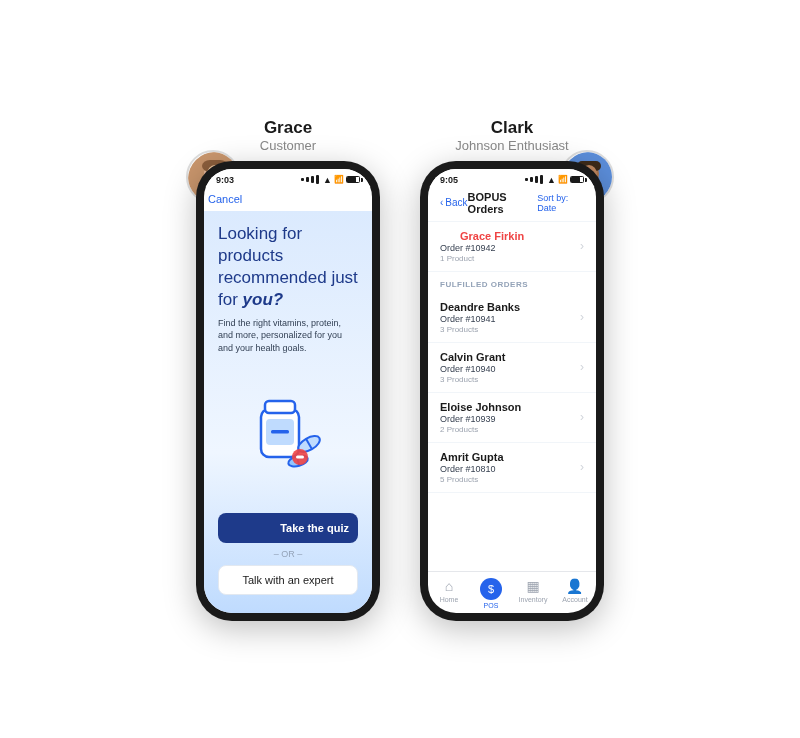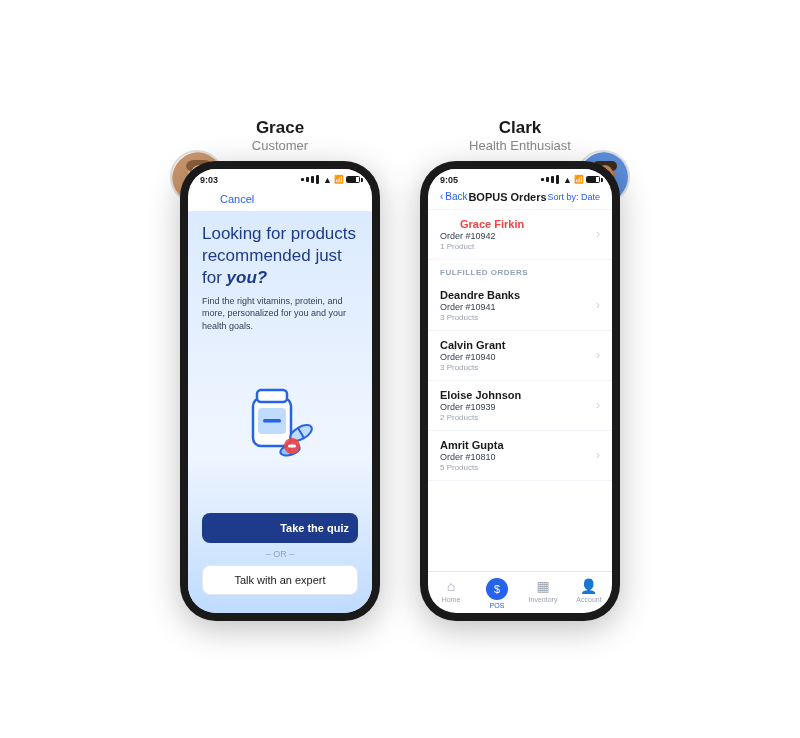--- a/index.html
+++ b/index.html
@@ -56,21 +56,21 @@
       left: -10px;
       top: 32px;
     }
     .avatar-right {
       right: -10px;
       top: 32px;
     }
 
     
     .phone-frame {
-      width: 200px;
+      width: 184px;
       height: 460px;
       background: #1a1a1a;
       border-radius: 36px;
       padding: 8px;
       box-shadow: 0 8px 32px rgba(0,0,0,0.25);
       position: relative;
     }
     .phone-screen {
       width: 100%;
       height: 100%;
@@ -130,21 +130,21 @@
     }
 
     
     .grace-screen {
       flex: 1;
       display: flex;
       flex-direction: column;
       overflow: hidden;
     }
     .grace-cancel {
-      padding: 6px 32px;
+      padding: 6px 4px;
       font-size: 11px;
       color: #2563eb;
       flex-shrink: 0;
     }
     .grace-hero {
       background: linear-gradient(180deg, #dbeafe 0%, #eff6ff 60%, #bfdbfe 100%);
       flex: 1;
       display: flex;
       flex-direction: column;
       padding: 12px 14px 10px;
@@ -399,21 +399,21 @@
               <div class="btn-expert">Talk with an expert</div>
             </div>
           </div>
         </div>
       </div>
     </div>
   </div>
 
   <div class="phone-section">
     <div class="persona-name">Clark</div>
-    <div class="persona-role">Health Enthusiast</div>
+    <div class="persona-role">Johnson Enthusiast</div>
     <div class="avatar avatar-right">
       <svg width="54" height="54" viewBox="0 0 54 54" xmlns="http://www.w3.org/2000/svg">
         <circle cx="27" cy="27" r="27" fill="#5b8dd9"></circle>
         <ellipse cx="27" cy="44" rx="16" ry="12" fill="#4a7bc4"></ellipse>
         <ellipse cx="27" cy="22" rx="10" ry="11" fill="#b07850"></ellipse>
         <rect x="15" y="9" width="24" height="10" rx="5" fill="#3d2b1a"></rect>
         <ellipse cx="27" cy="22" rx="8" ry="9" fill="#c08860"></ellipse>
         <ellipse cx="23.5" cy="22" rx="1.5" ry="2" fill="#3d2b1a"></ellipse>
         <ellipse cx="30.5" cy="22" rx="1.5" ry="2" fill="#3d2b1a"></ellipse>
         <path d="M23 27 Q27 30 31 27" stroke="#a06040" stroke-width="1.2" fill="none"></path>

